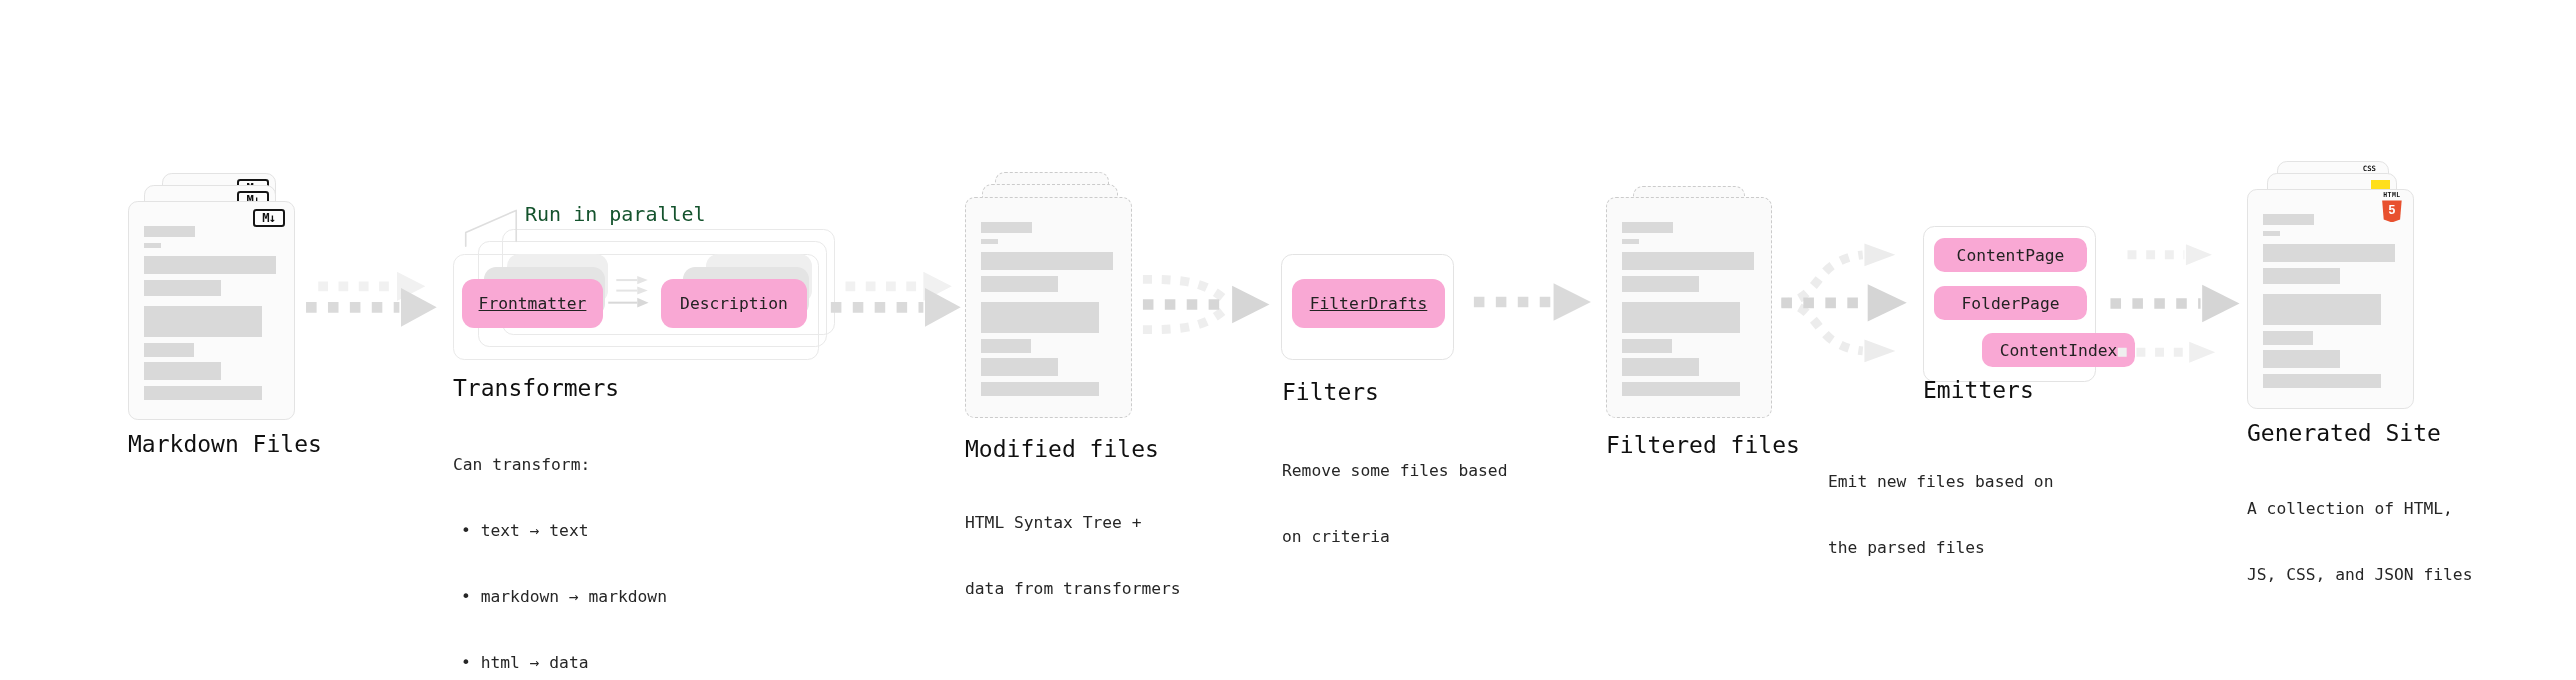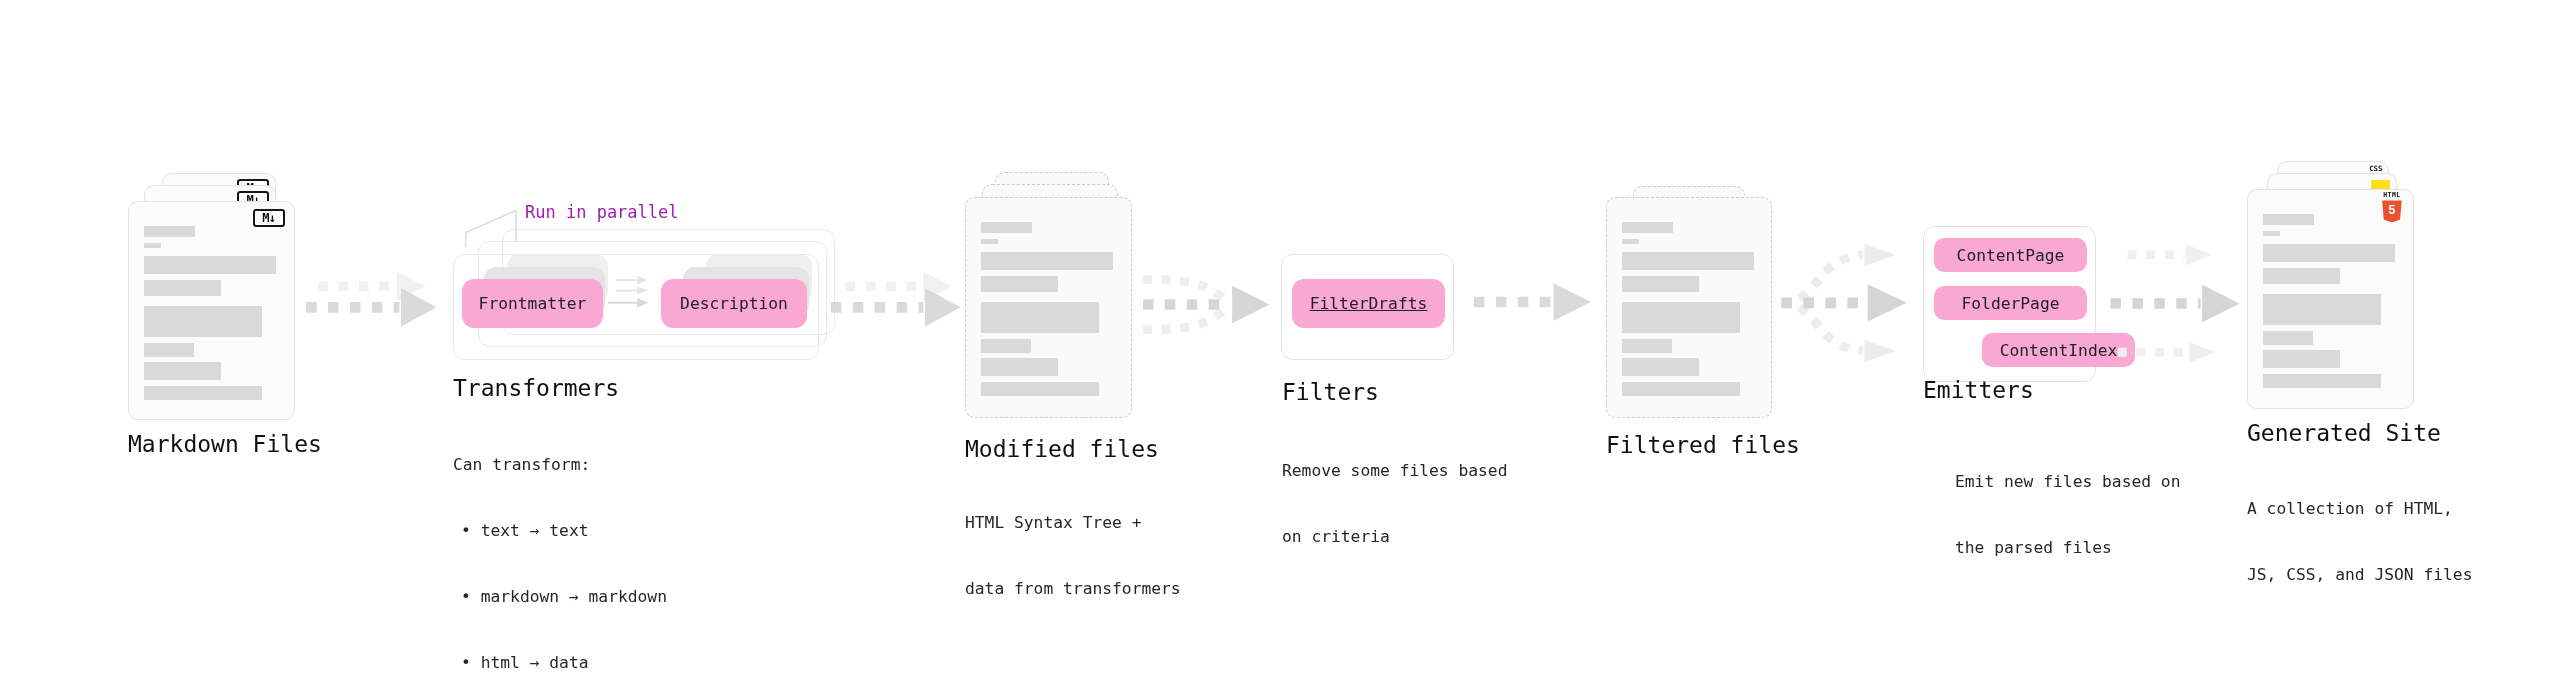--- a/index.html
+++ b/index.html
@@ -39,39 +39,39 @@
   .html5{position:absolute;top:2.4px;right:10.6px;width:21px;text-align:center;font-family:Liberation Mono, monospace;}
   .html5 .word{font-size:6.5px;font-weight:bold;letter-spacing:0.4px;color:#111;line-height:7.3px;}
   .html5 .shield{
     width:19.5px;height:22px;margin:0.8px auto 0;
     background:#e8512f;
     clip-path:polygon(0 0,100% 0,92% 86%,50% 100%,8% 86%);
     display:flex;align-items:center;justify-content:center;
     color:#fff;font-size:12.2px;font-weight:bold;
   }
   .cssbadge{
-    position:absolute;top:3.3px;right:5.7px;width:19.5px;text-align:right;
+    position:absolute;top:3.3px;right:5.7px;width:19.5px;text-align:left;
     font-size:7.3px;font-weight:bold;color:#141414;line-height:8.1px;
     border-bottom:2.4px solid #2f6bff;padding-bottom:0.8px;
   }
   .jsbadge{position:absolute;top:5.7px;right:6.5px;width:18.7px;height:10.6px;background:#ffdf1c;}
   
   .box{position:absolute;box-sizing:border-box;border:1.6px solid #e9e9e9;border-radius:11.4px;background:transparent;}
   .panel{position:absolute;box-sizing:border-box;border:1.6px solid #e3e3e3;border-radius:11.4px;background:#ffffff;}
   .pill{
     position:absolute;box-sizing:border-box;border-radius:12.2px;background:#f9a8d4;
     display:flex;align-items:center;justify-content:center;
     font-size:16.3px;color:#222222;white-space:pre;
   }
   .pill--g1{background:#e4e4e4;}
   .pill--g2{background:#efefef;}
   
   .title{position:absolute;font-size:23px;line-height:24.4px;color:#101010;white-space:pre;}
   .desc{position:absolute;font-size:16.3px;line-height:22px;color:#262626;white-space:pre;}
-  .annotation{position:absolute;font-size:17px;color:#a21caf;white-space:pre;}
+  .annotation{position:absolute;font-size:20px;color:#14532d;white-space:pre;}
   svg{position:absolute;display:block;overflow:visible;}
 </style>
 </head>
 <body>
 
 <div id="stage">
 
   <div>
     <div class="card" style="left:162px;top:173px;width:114px;height:41px;">
       <div class="mdbadge" style="top:4.9px;right:5.7px;">M↓</div>
@@ -107,21 +107,21 @@
     <div class="box" style="left:478px;top:241px;width:349px;height:106px;"></div>
     <div class="box" style="left:453px;top:254px;width:366px;height:106px;"></div>
 
     <svg style="left:455px;top:199px;" width="98" height="57" viewBox="0 0 120 70">
       <polyline points="13,58 13,41 75,14 75,52" fill="none" stroke="#dedede" stroke-width="2" stroke-linejoin="round" stroke-linecap="round"></polyline>
     </svg>
     <div class="annotation" style="left:525px;top:202px;">Run in parallel</div>
 
     <div class="pill pill--g2" style="left:507px;top:254px;width:101px;height:49px;"></div>
     <div class="pill pill--g1" style="left:484px;top:267px;width:121px;height:49px;"></div>
-    <div class="pill" style="left:462px;top:279px;width:141px;height:49px;">Frontmatter</div>
+    <div class="pill" style="left:462px;top:279px;width:141px;height:49px;text-decoration:underline;">Frontmatter</div>
 
     <svg style="left:605px;top:275px;" width="50" height="36" viewBox="0 0 62 44">
       <line x1="14" y1="6" x2="40" y2="6" stroke="#e4e4e4" stroke-width="2.5"></line>
       <polygon points="40,1 53,6 40,11" fill="#e4e4e4"></polygon>
       <line x1="14" y1="19" x2="40" y2="19" stroke="#e4e4e4" stroke-width="2.5"></line>
       <polygon points="40,14 53,19 40,24" fill="#e4e4e4"></polygon>
       <line x1="4" y1="34" x2="40" y2="34" stroke="#d8d8d8" stroke-width="2.5"></line>
       <polygon points="40,28 54,34 40,40" fill="#d8d8d8"></polygon>
     </svg>
 
@@ -214,21 +214,21 @@
     <line x1="4" y1="76" x2="108" y2="76" stroke="#d5d5d5" stroke-width="13" stroke-dasharray="13 14"></line>
     <polygon points="110,53 158,76 110,99" fill="#d5d5d5"></polygon>
   </svg>
 
   <div>
     <div class="panel" style="left:1923px;top:226px;width:173px;height:156px;"></div>
     <div class="pill" style="left:1934px;top:238px;width:153px;height:34px;border-radius:10.6px;">ContentPage</div>
     <div class="pill" style="left:1934px;top:286px;width:153px;height:34px;border-radius:10.6px;">FolderPage</div>
     <div class="pill" style="left:1934px;top:333px;width:153px;height:34px;border-radius:10.6px;margin-left:48px;">ContentIndex</div>
     <div class="title" style="left:1923px;top:378px;">Emitters</div>
-    <div class="desc" style="left:1955px;top:427px;">
+    <div class="desc" style="left:1828px;top:427px;">
       <div>Emit new files based on</div>
       <div>the parsed files</div>
     </div>
   </div>
 
   <svg style="left:2108px;top:241px;" width="134" height="125" viewBox="0 0 165 154">
     <line x1="24" y1="17" x2="94" y2="17" stroke="#efefef" stroke-width="11" stroke-dasharray="11 12"></line>
     <polygon points="96,4 128,17 96,30" fill="#efefef"></polygon>
     <line x1="3" y1="77" x2="114" y2="77" stroke="#d5d5d5" stroke-width="13" stroke-dasharray="13 14"></line>
     <polygon points="116,54 162,77 116,100" fill="#d5d5d5"></polygon>

